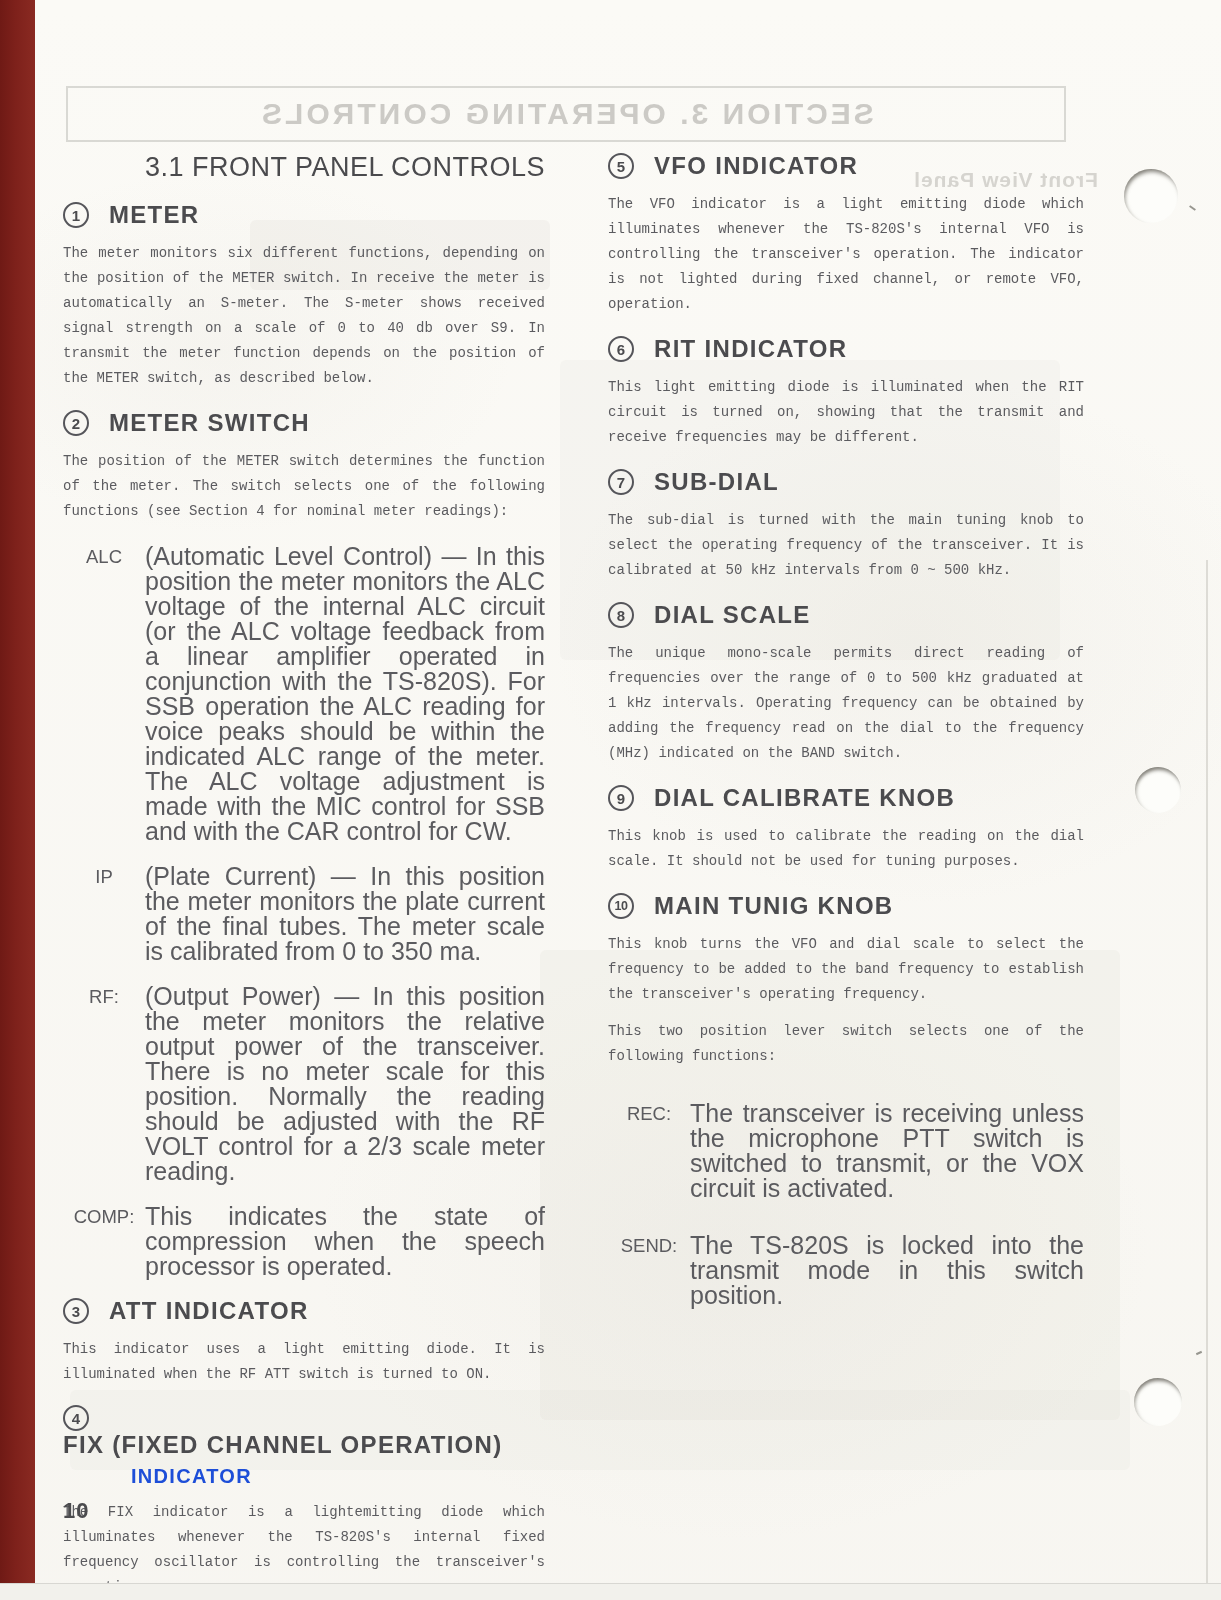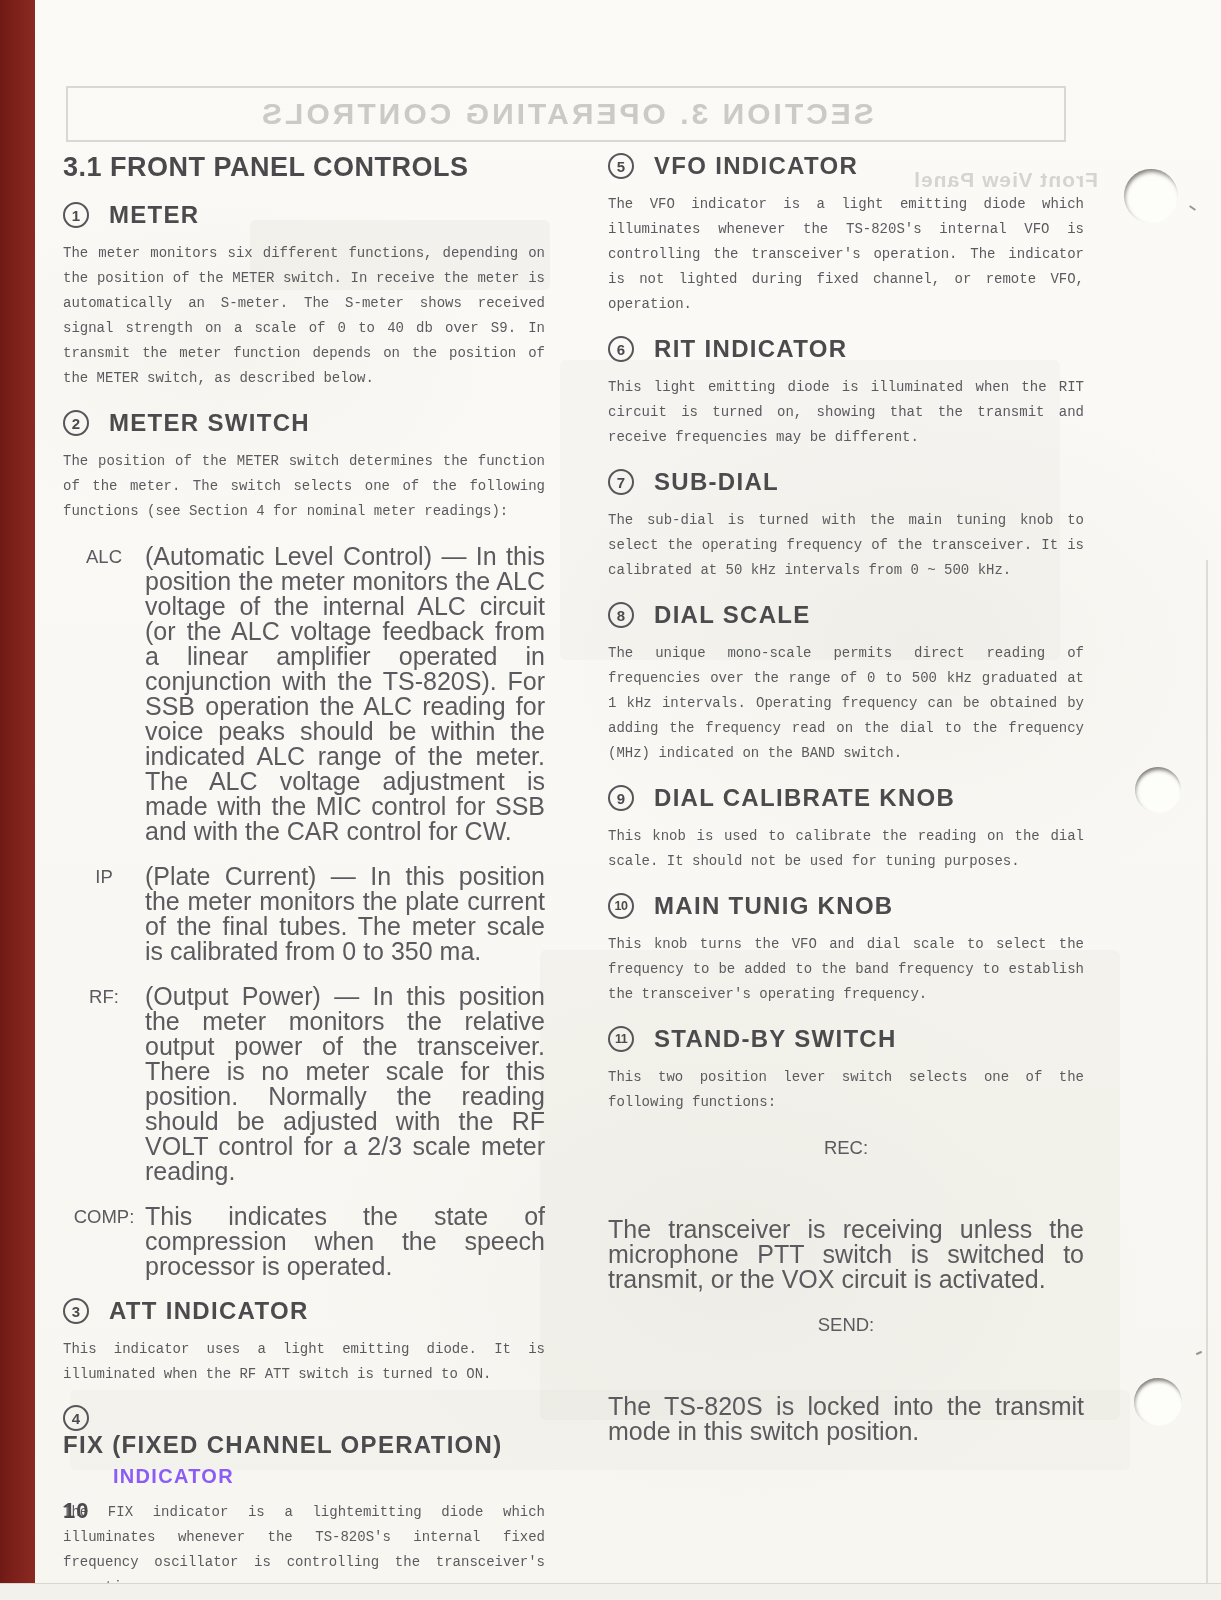--- a/index.html
+++ b/index.html
@@ -64,38 +64,38 @@
   .speck.s2{left:1196px;top:1352px;width:6px;height:2px;transform:rotate(-25deg);}
   .bottom-line{position:absolute;left:0;top:1583px;width:1221px;height:1px;background:#d8d7d2;}
   .bottom-area{position:absolute;left:0;top:1584px;width:1221px;height:16px;background:#f2f1ec;}
 
   
   .col{position:absolute;text-align:justify;}
   #col-left{left:63px;top:152px;width:482px;}
   #col-right{left:608px;top:152px;width:476px;}
 
   .page-title{
-    font-size:27px;font-weight:700;letter-spacing:0.5px;color:#4a4a4d;
-    margin:0 0 10px 0;text-align:left;
+    font-size:27px;font-weight:400;letter-spacing:0.5px;color:#4a4a4d;
+    margin:0 0 10px 0;text-align:right;
   }
   .sec{margin:18px 0 10px 0;text-align:left;display:flex;align-items:center;flex-wrap:wrap;}
   .sec:first-child{margin-top:0;}
   .num{
     flex:0 0 auto;box-sizing:border-box;
     width:26px;height:26px;border:2px solid #55555a;border-radius:50%;
     display:inline-flex;align-items:center;justify-content:center;
     font-size:15px;font-weight:700;color:#4b4b4e;
     margin-right:20px;
   }
   .num.two{font-size:12.5px;letter-spacing:-0.5px;}
   .lbl{font-size:24px;font-weight:700;letter-spacing:1.3px;color:#4b4b4e;}
-  .lbl2{flex-basis:100%;margin-left:50px;font-size:20px;font-weight:700;letter-spacing:1.3px;color:#8b5cf6;margin-top:6px;}
+  .lbl2{flex-basis:100%;margin-left:68px;font-size:20px;font-weight:700;letter-spacing:1.3px;color:#1d4ed8;margin-top:6px;}
   .para{font-size:14px;line-height:25px;margin:12px 0 2px 0;font-family:Liberation Mono, monospace;}
   .def{display:flex;margin:20px 0 0 0;}
-  #col-right .def{margin-top:20px;flex-direction:column;}
+  #col-right .def{margin-top:32px;}
   .term{flex:0 0 82px;font-size:18.5px;line-height:25px;text-align:center;}
   .dtext{flex:1;font-size:25px;line-height:25px;text-align:justify;}
   .page-number{
     position:absolute;left:63px;top:1498px;
     font-size:22px;font-weight:700;color:#4b4b4e;letter-spacing:1px;
   }
 </style>
 </head>
 <body>
 
@@ -176,24 +176,20 @@
     <div class="sec">
       <span class="num">9</span>
       <span class="lbl">DIAL CALIBRATE KNOB</span>
     </div>
     <div class="para">This knob is used to calibrate the reading on the dial scale. It should not be used for tuning purposes.</div>
     <div class="sec">
       <span class="num two">10</span>
       <span class="lbl">MAIN TUNIG KNOB</span>
     </div>
     <div class="para">This knob turns the VFO and dial scale to select the frequency to be added to the band frequency to establish the transceiver's operating frequency.</div>
-    <div class="sec">
-      <span class="num two">11</span>
-      <span class="lbl">STAND-BY SWITCH</span>
-    </div>
     <div class="para">This two position lever switch selects one of the following functions:</div>
     <div class="def">
       <span class="term">REC:</span>
       <div class="dtext">The transceiver is receiving unless the microphone PTT switch is switched to transmit, or the VOX circuit is activated.</div>
     </div>
     <div class="def">
       <span class="term">SEND:</span>
       <div class="dtext">The TS-820S is locked into the transmit mode in this switch position.</div>
     </div>
   </div>

